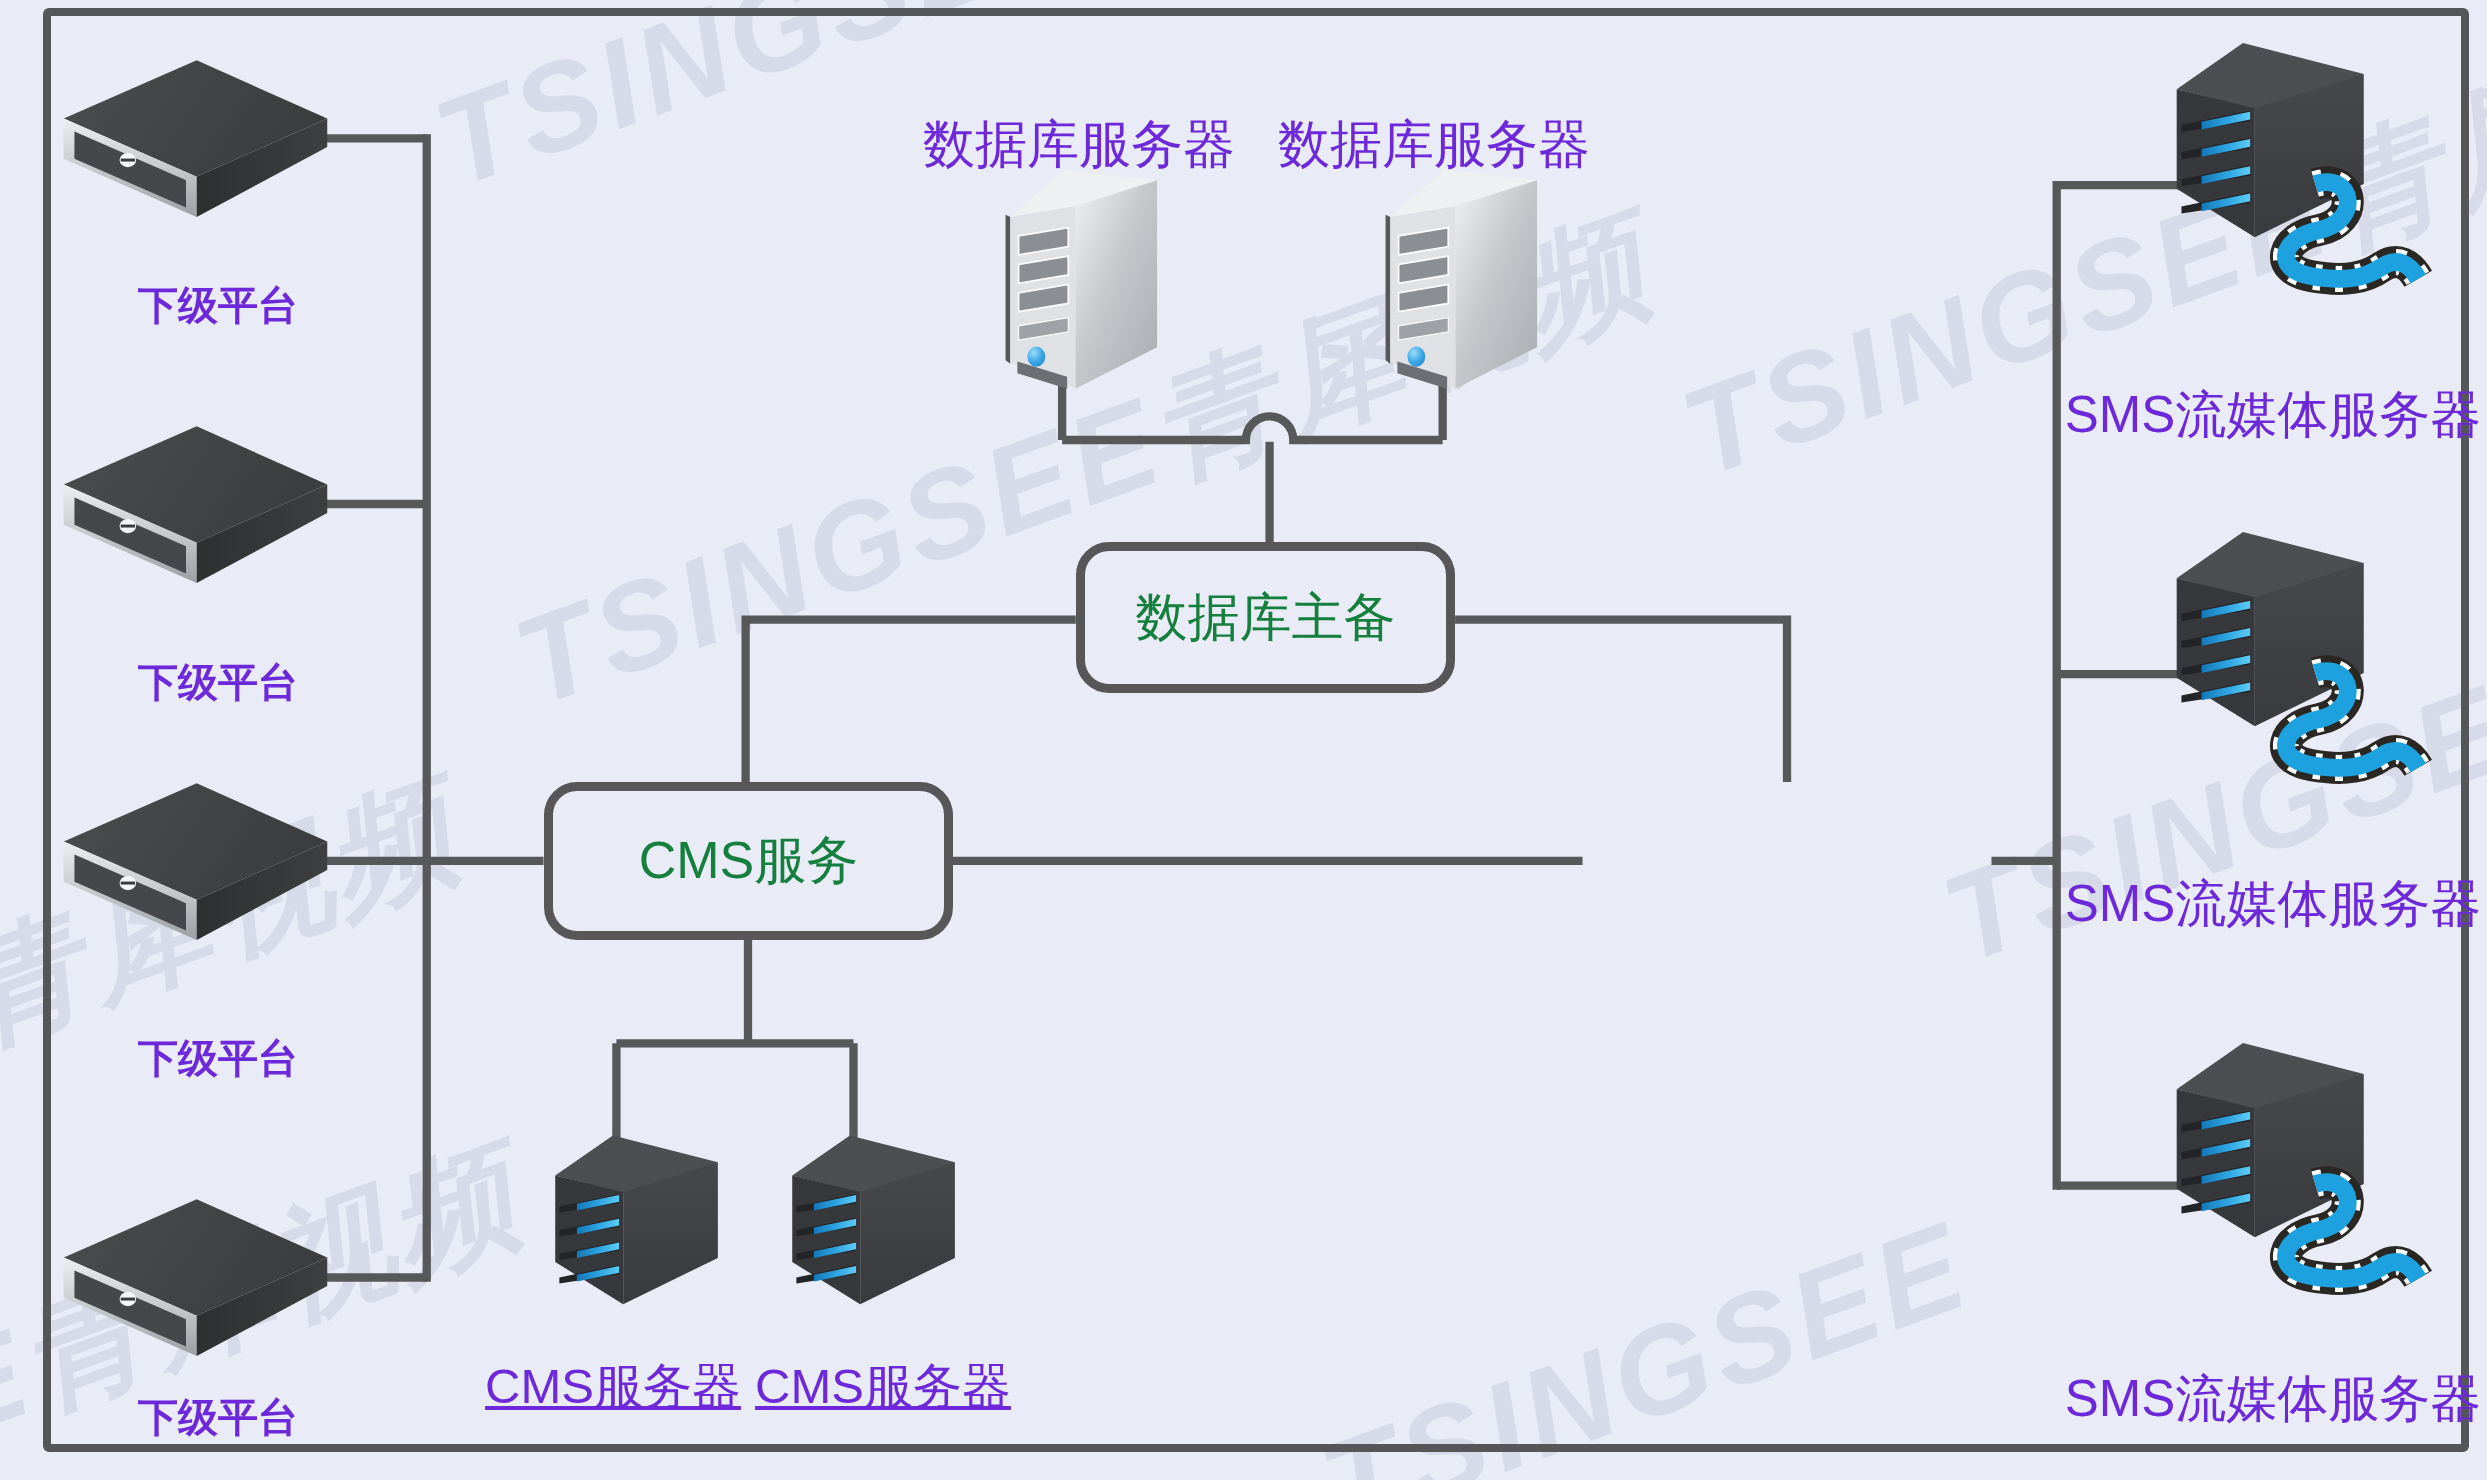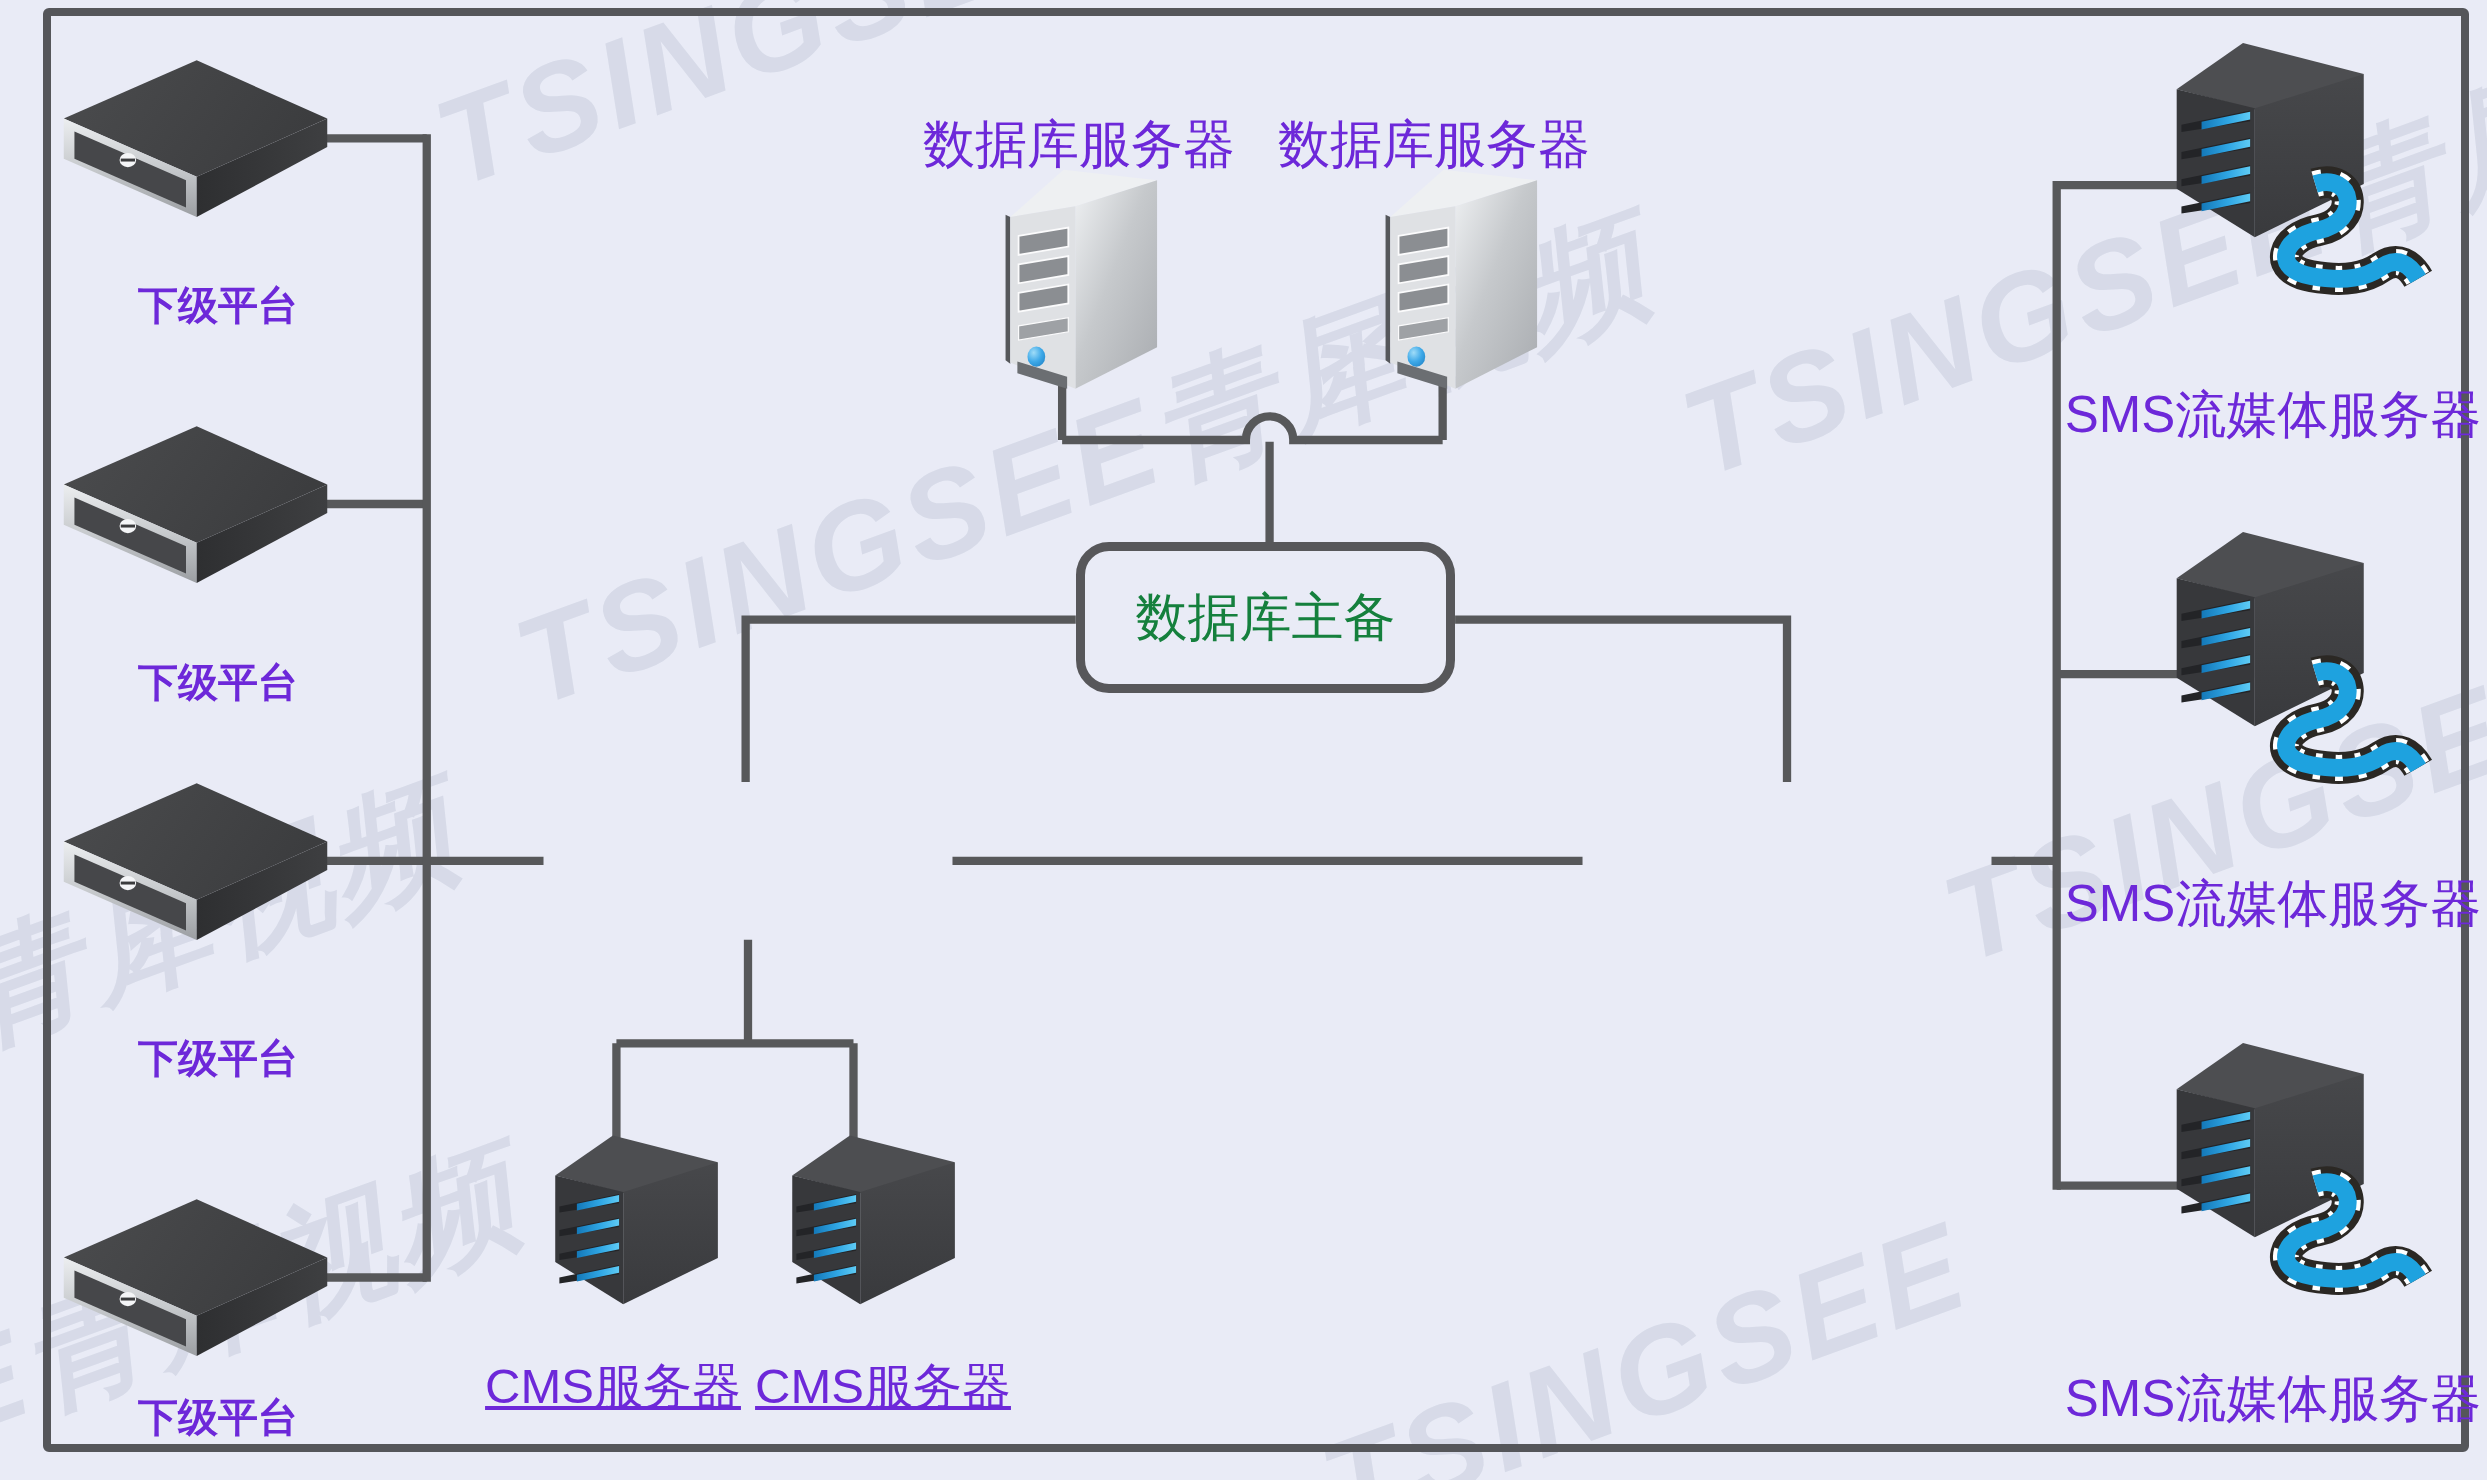--- a/index.html
+++ b/index.html
@@ -173,20 +173,23 @@
     <polygon points="28,178 112,164 112,196 28,210" fill="#8b8e92" stroke="#fbfbfc" stroke-width="3"></polygon>
     <polygon points="28,226 112,212 112,244 28,258" fill="#8b8e92" stroke="#fbfbfc" stroke-width="3"></polygon>
     <polygon points="28,282 112,268 112,292 28,306" fill="#9ea1a5" stroke="#fbfbfc" stroke-width="2"></polygon>
     <ellipse cx="58" cy="334" rx="15" ry="17" fill="url(#gBtn)"></ellipse>
     <polygon points="26,342 110,368 110,388 26,362" fill="#6b6e72"></polygon>
   </svg>
 
   <div class="nodebox" style="left:1076px;top:542px;width:379px;height:151px">
     <span>数据库主备</span>
   </div>
+  <div class="nodebox" style="left:544px;top:782px;width:409px;height:158px">
+    <span>CMS服务</span>
+  </div>
 
   <svg class="icon" style="left:547px;top:1129px" width="175" height="196" viewBox="0 0 340 380">
     <polygon points="16,90 128,12 332,64 218,142" fill="#4d4e51"></polygon>
     <polygon points="148,122 332,64 332,250 148,340" fill="url(#gTowerSide)"></polygon>
     <polygon points="16,90 148,122 148,340 16,258" fill="#37383b"></polygon>
     <polygon points="24,150 140,126 140,144 24,162" fill="#232427"></polygon>
     <polygon points="58,145 140,128 140,141 58,158" fill="url(#gLed)"></polygon>
     <polygon points="24,196 140,172 140,190 24,208" fill="#232427"></polygon>
     <polygon points="58,191 140,174 140,187 58,204" fill="url(#gLed)"></polygon>
     <polygon points="24,242 140,218 140,236 24,254" fill="#232427"></polygon>

